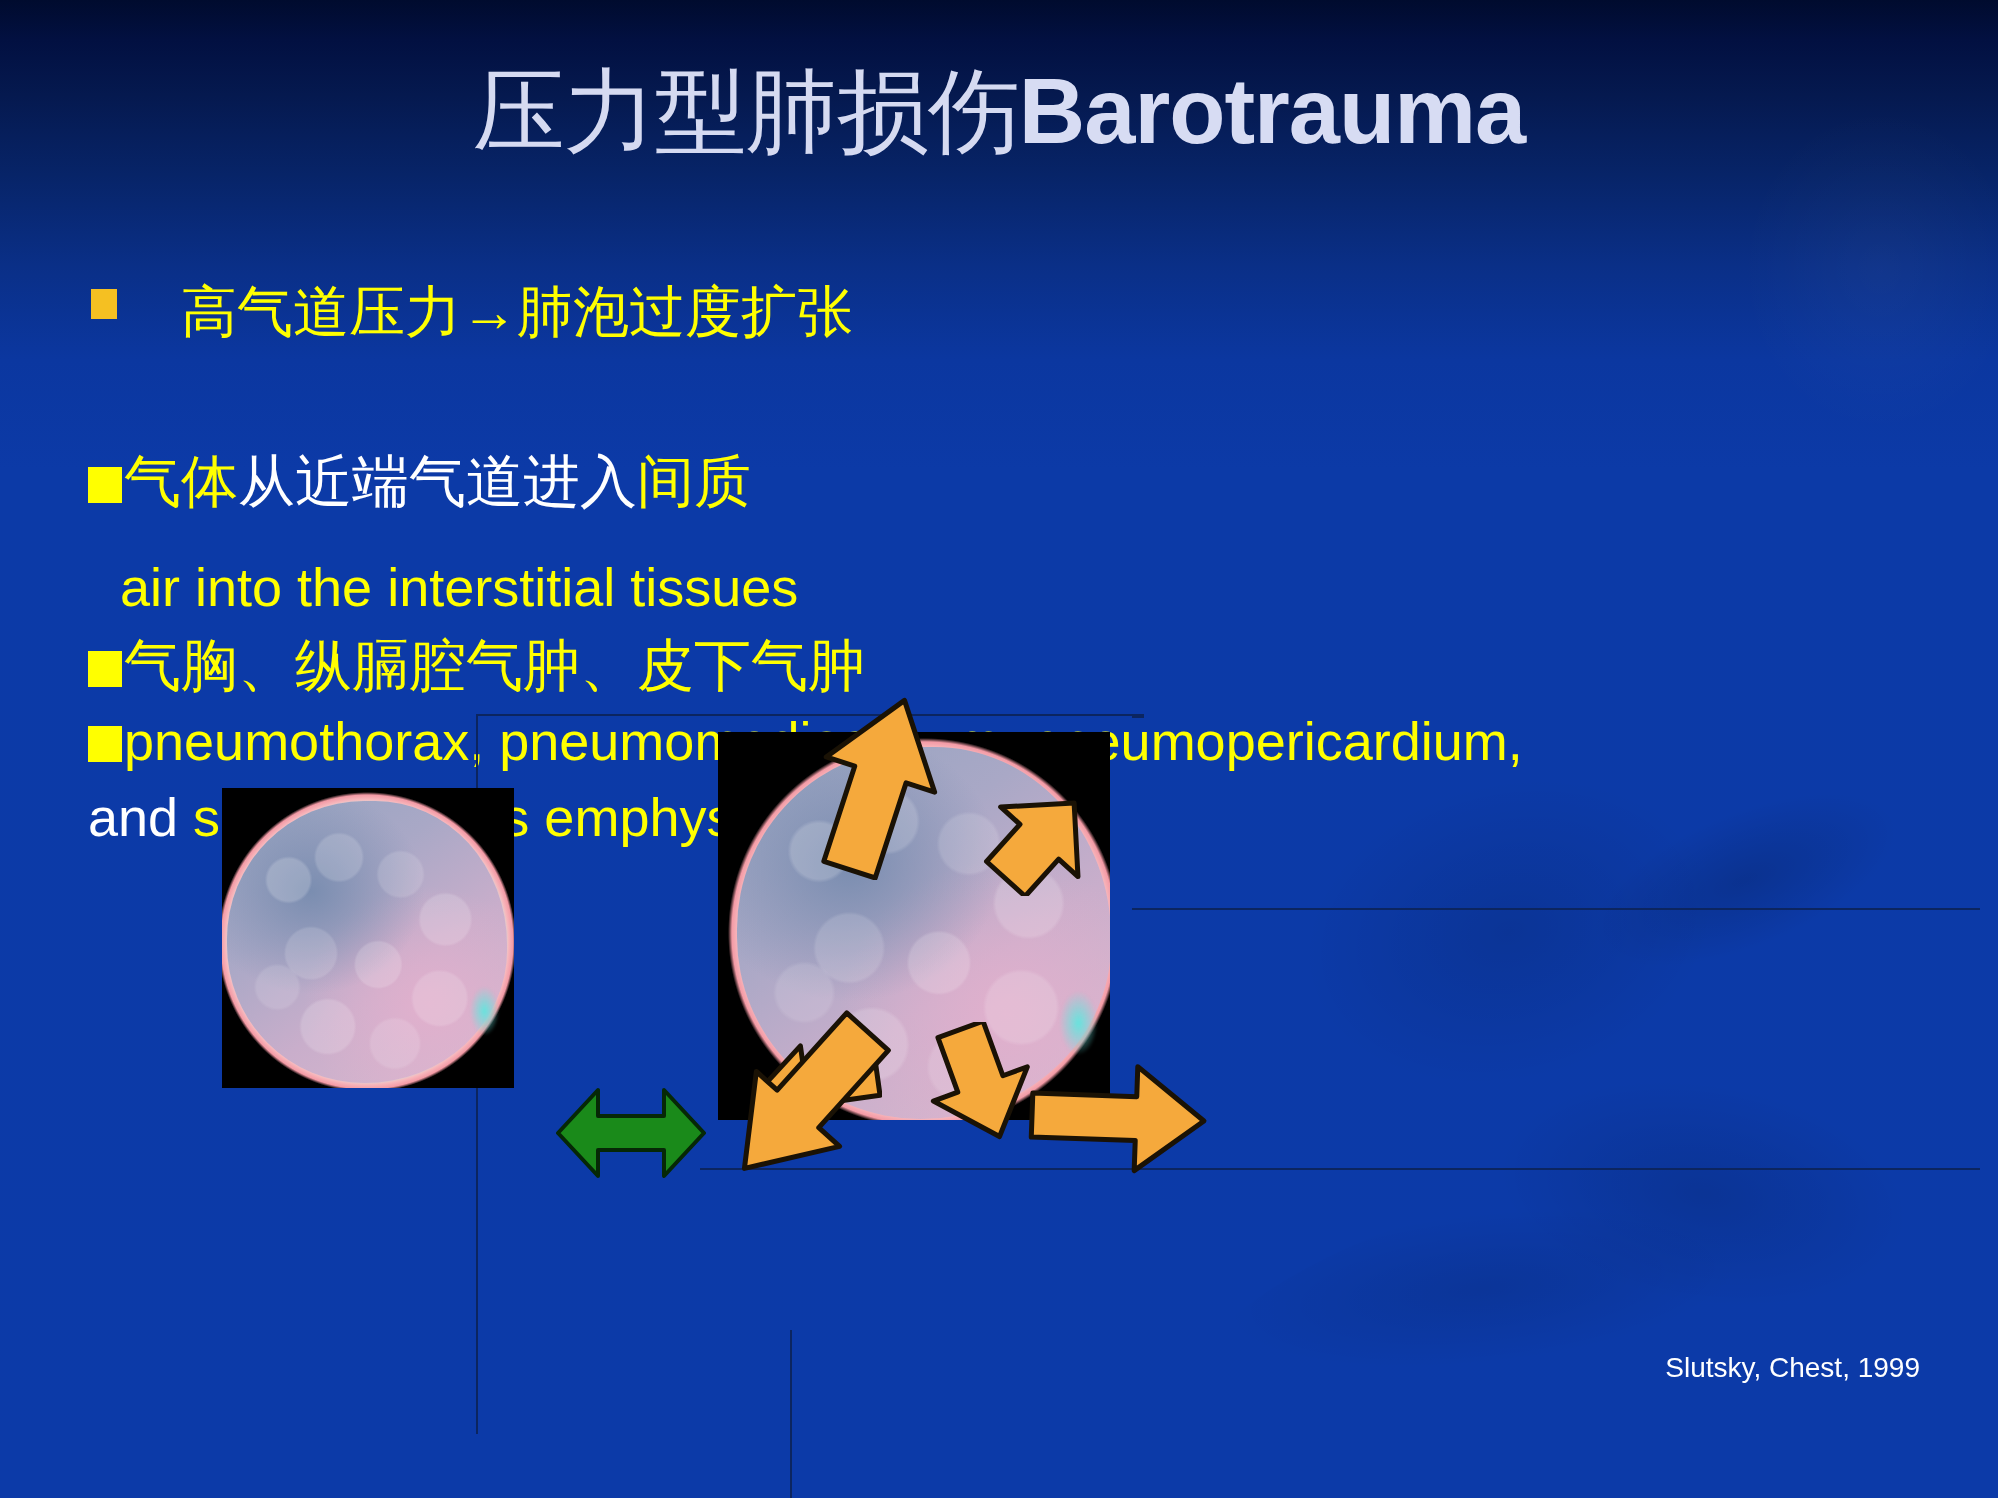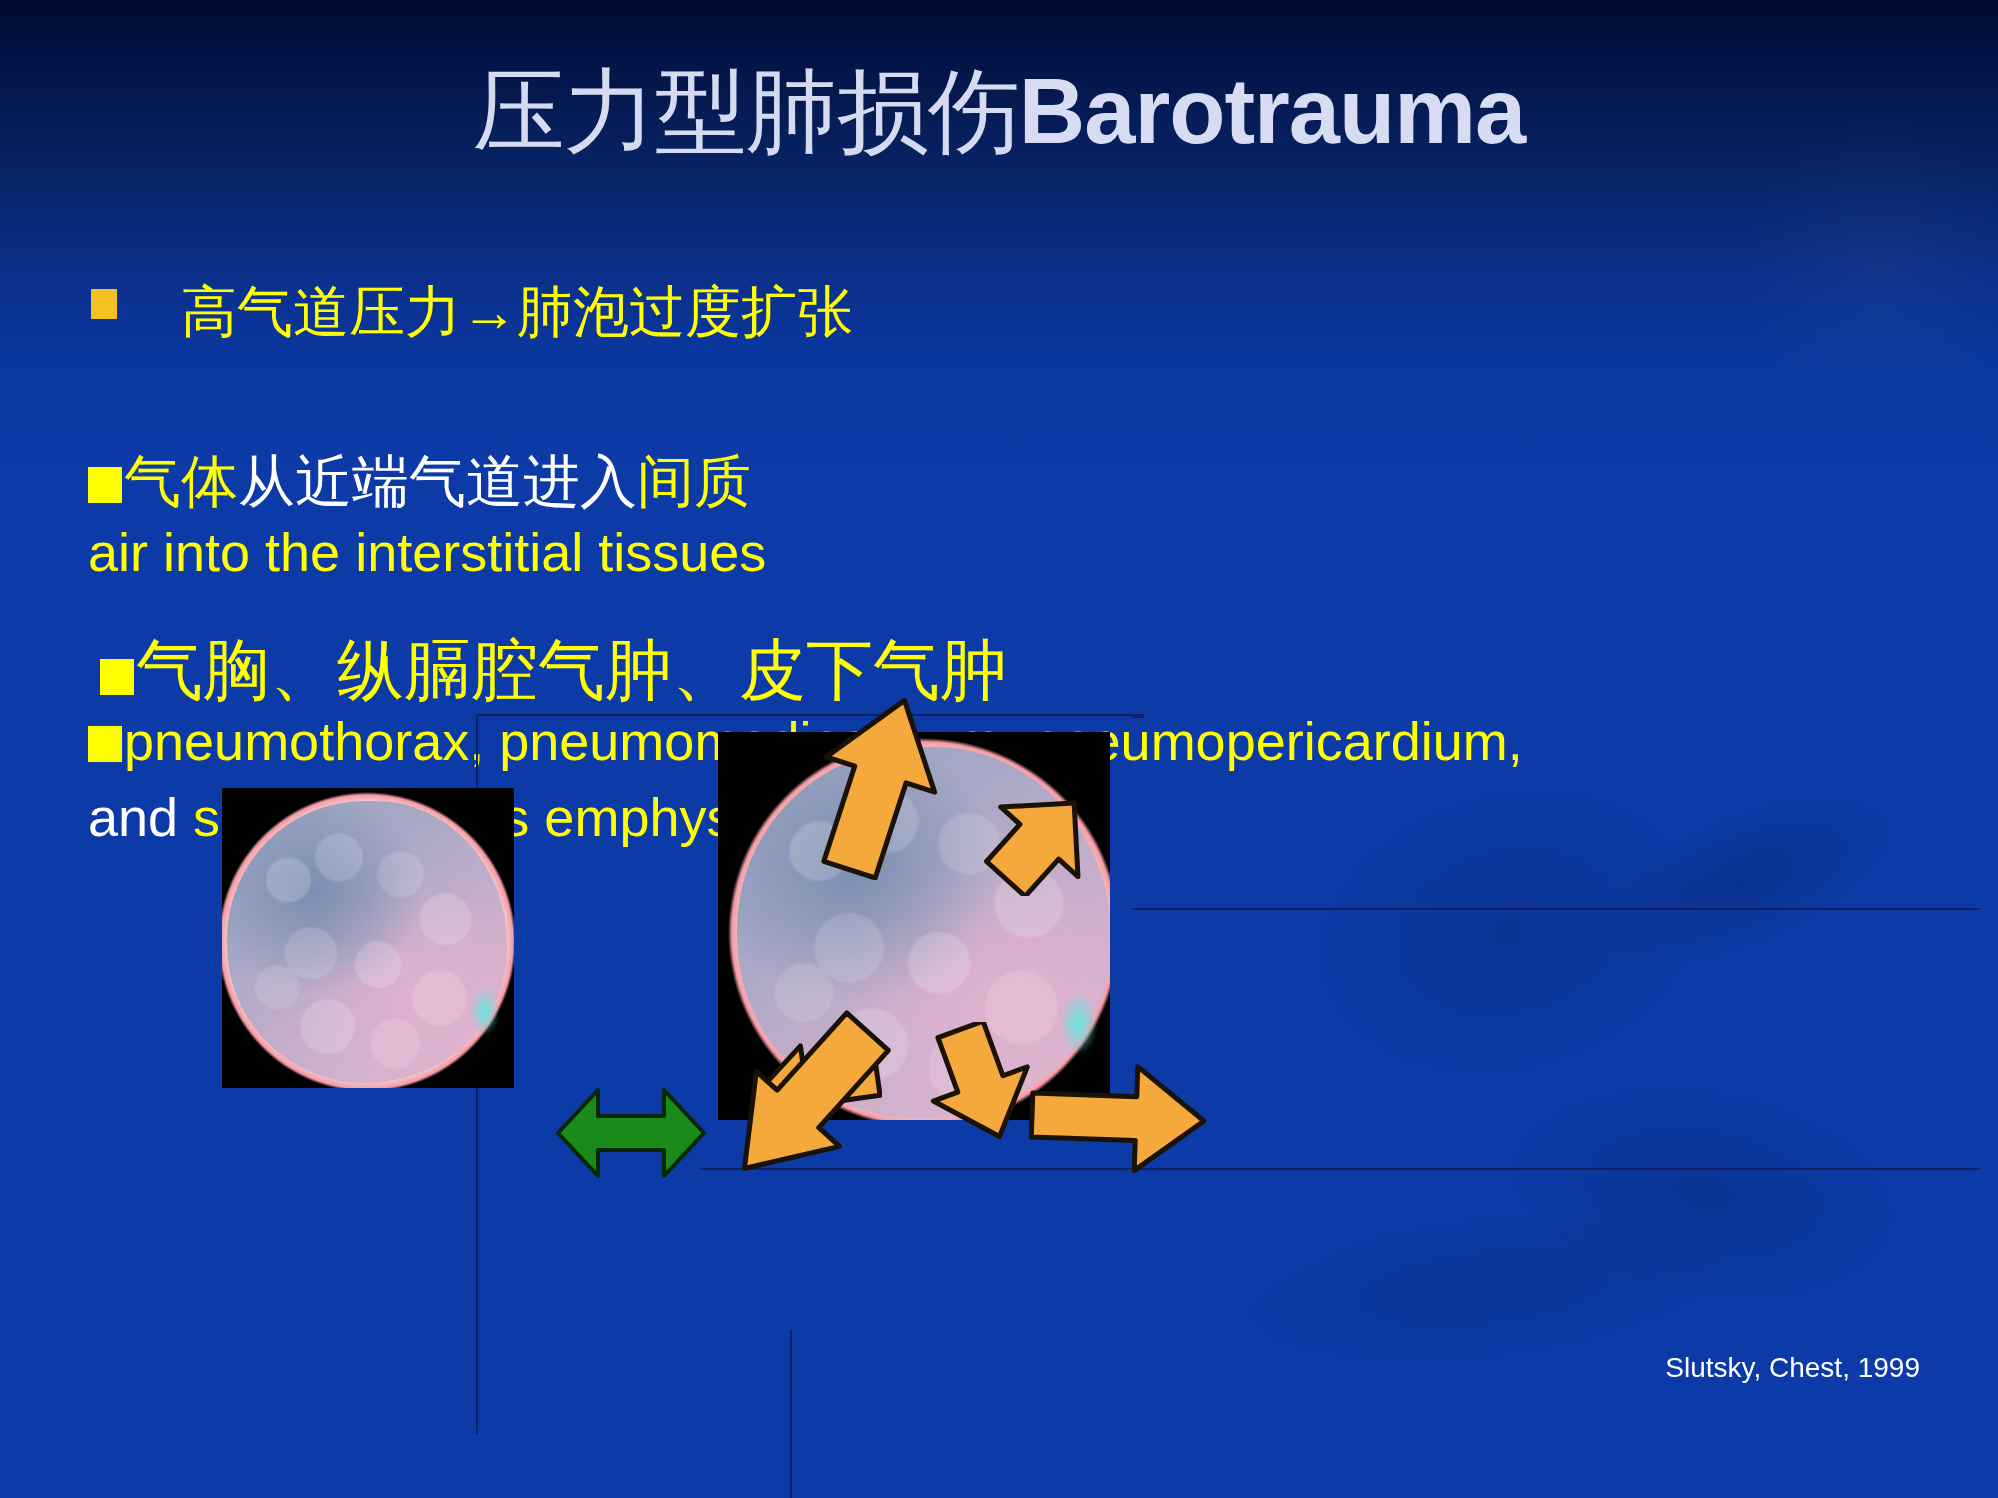--- a/index.html
+++ b/index.html
@@ -73,22 +73,22 @@
   #line1 .sq{
     display:inline-block;width:26px;height:30px;background:#f5c022;
     vertical-align:12px;margin-right:64px;
   }
   #line1 .txt{color:#ffff00;font-size:56px;}
 
   .blk{position:absolute;left:88px;white-space:nowrap;line-height:1.02;}
   .sqY{display:inline-block;width:34px;height:36px;background:#ffff00;vertical-align:-2px;margin-right:2px;}
 
   #line2{top:452px;font-size:57px;}
-  #line3{top:525px;font-size:54px;}
-  #line4{top:636px;font-size:67px;margin-left:12px;}
+  #line3{top:560px;font-size:54px;margin-left:32px;}
+  #line4{top:636px;font-size:57px;}
   #line5{top:714px;font-size:54px;}
   #line6{top:790px;font-size:54px;}
 
   
   .hair{position:absolute;background:#0c2560;}
   #frame-v1{left:476px;top:714px;width:2px;height:720px;}
   #frame-h1{left:476px;top:714px;width:668px;height:2px;}
   #frame-h2{left:1132px;top:908px;width:848px;height:2px;}
   #frame-h3{left:700px;top:1168px;width:1280px;height:2px;}
   #frame-v2{left:790px;top:1330px;width:2px;height:168px;}

